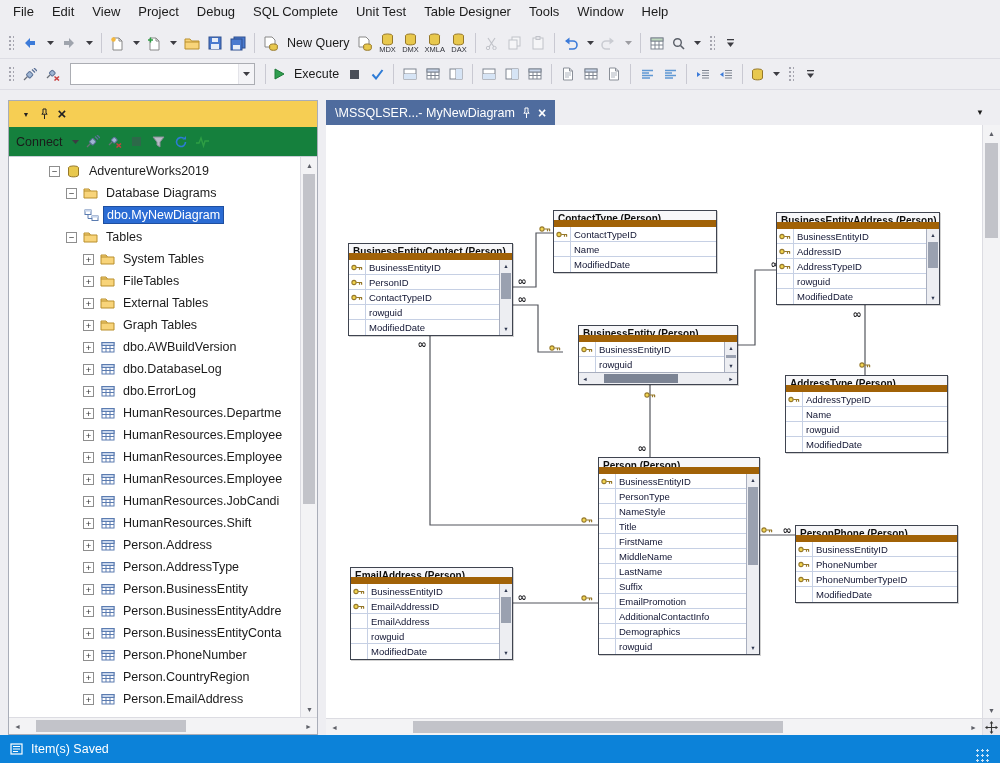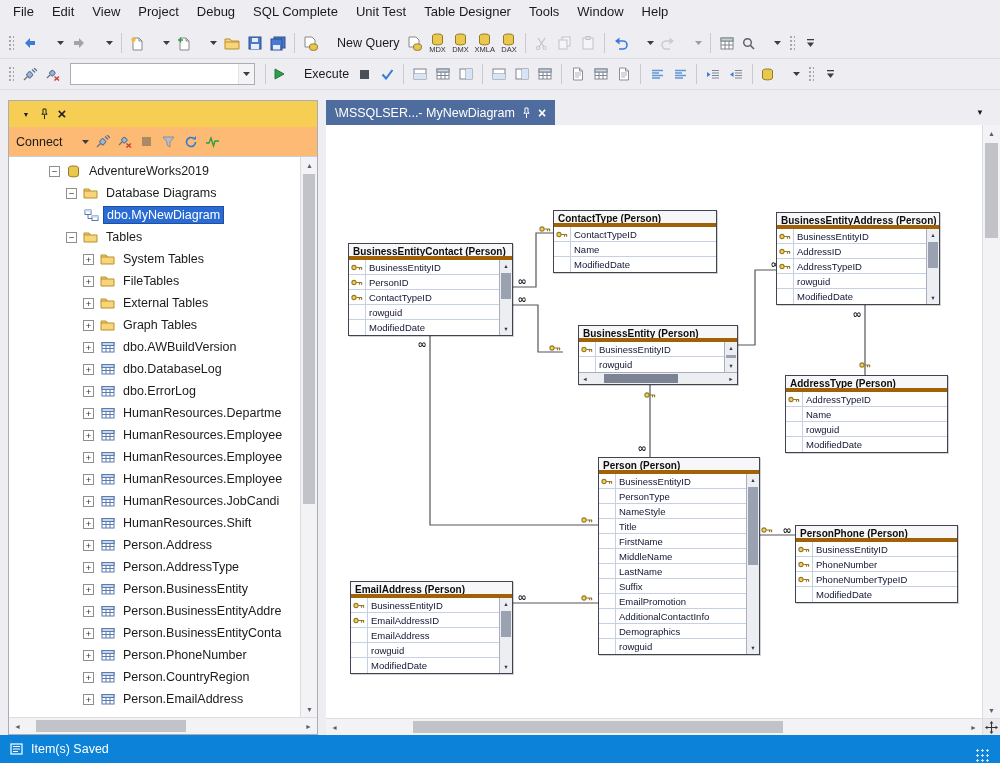--- a/index.html
+++ b/index.html
@@ -16,21 +16,21 @@
   .menu-item{padding:4px 9px;cursor:default}
 
   
   .toolbar{height:31px;display:flex;align-items:center;padding:0 4px;gap:1px;
            border-bottom:1px solid #DDDDE4}
   .grip{width:6px;height:18px;margin:0 4px;flex:none;
         background-image:radial-gradient(circle,#A6A6B0 1px,transparent 1.3px);
         background-size:4px 4px;background-position:0 1px}
   .tsep{width:1px;height:20px;background:#C9C9D2;margin:0 4px;flex:none}
   .tbtn{height:25px;min-width:22px;display:flex;align-items:center;justify-content:center;
-        gap:19px;padding:0 3px;border-radius:2px;flex:none}
+        gap:9px;padding:0 3px;border-radius:2px;flex:none}
   .tbtn.stack{flex-direction:column;gap:0;padding:0 2px}
   .tbtn .sub{font-size:7.5px;line-height:8px;color:#30323a}
   .tbtn .lbl{font-size:12.5px;white-space:nowrap}
   .tbtn.disabled{opacity:.45}
   .ticon,.caret-wrap{display:flex;align-items:center}
   .combo{height:22px;width:185px;background:#fff;border:1px solid #ABADB3;display:flex;
          align-items:center;margin:0 5px;flex:none}
   .combo-text{flex:1;font-size:12px;padding:0 4px}
   .combo-btn{width:16px;height:100%;display:flex;align-items:center;justify-content:center;
              border-left:1px solid #E4E4E9;background:#F4F4F7}
@@ -41,21 +41,21 @@
 
   
   .object-explorer{width:310px;flex:none;display:flex;flex-direction:column;
                    border:1px solid #A9ADB8;background:#fff}
   .oe-title{height:26px;background:var(--tool_title);display:flex;align-items:center;
             padding:0 2px 0 8px;font-size:13px;flex:none}
   .oe-title-text{flex:1}
   .oe-btn{width:18px;height:18px;display:flex;align-items:center;justify-content:center;color:#222}
   .oe-btn.win-pos::before{content:"▼";font-size:7px}
   .oe-btn.close-x::before{content:"×";font-size:15px;font-weight:bold;line-height:12px}
-  .oe-toolbar{height:30px;background:#fdba74;border-bottom:1px solid #C9CED8;display:flex;
+  .oe-toolbar{height:30px;background:#15803d;border-bottom:1px solid #C9CED8;display:flex;
               align-items:center;padding:4px 4px;flex:none}
   .oe-tree-wrap{flex:1;position:relative;overflow:hidden;background:#fff;min-height:0}
   .oe-tree{position:absolute;top:0;left:0;right:17px;bottom:0;padding-top:3px;overflow:hidden}
   .tree-row{height:22px;display:flex;align-items:center;white-space:nowrap;font-size:12.5px}
   .expander{width:11px;height:11px;border:1px solid #8E8E8E;background:#fff;color:#333;
             font-size:9.5px;line-height:9px;text-align:center;margin-right:5px;flex:none}
   .tree-icon{width:17px;margin-right:4px;display:flex;justify-content:center;flex:none}
   .tree-label{padding:1px 3px;overflow:hidden}
   .tree-row.selected .tree-label{background:var(--selection);color:#fff;outline:1px solid #1E4FA0}
 
@@ -93,21 +93,21 @@
   .doc-hscroll{position:absolute;left:0;right:18px;bottom:0;height:17px;display:flex;
                background:#F3F3F5;border-top:1px solid #DCDCE2}
   .doc-corner{position:absolute;right:0;bottom:0;width:18px;height:17px;background:#E9E9EE;
               display:flex;align-items:center;justify-content:center;
               border-left:1px solid #DCDCE2;border-top:1px solid #DCDCE2}
 
   
   .entity{position:absolute;background:#fff;border:1px solid #3F4450;z-index:1;
           box-shadow:1px 1px 0 rgba(0,0,0,.18)}
   .entity-header{height:16px;line-height:15px;font-size:10px;font-weight:bold;padding:0 4px;
-                 border-bottom:4px solid #a16207;background:#F7F7F9;color:#0d0d0d;
+                 border-bottom:7px solid #a16207;background:#F7F7F9;color:#0d0d0d;
                  white-space:nowrap;overflow:hidden}
   .entity-body{display:flex}
   .entity-rows{flex:1;min-width:0}
   .entity-row{display:flex;height:15px;align-items:center;border-bottom:1px solid #C6D0E4;
               font-size:9.5px;color:#101432}
   .entity-row:last-child{border-bottom:none}
   .keycell{width:17px;height:100%;border-right:1px solid #C6D0E4;display:flex;flex:none;
            align-items:center;justify-content:center}
   .colname{padding:0 3px;white-space:nowrap;overflow:hidden}
   .tbl-vscroll{width:13px;flex:none;display:flex;flex-direction:column;background:#EDEEF2;
@@ -1231,21 +1231,21 @@
                 </div>
                 <div class="tbl-vscroll v">
                   <span class="sb-btn sb-up"></span>
                   <span class="sb-track">
                     <span class="sb-thumb" style="top:1px;height:50%"></span>
                   </span>
                   <span class="sb-btn sb-down"></span>
                 </div>
               </div>
             </div>
-            <div class="entity" style="left: 24px; top: 442px; width: 163px; margin-top: 14px;">
+            <div class="entity" style="left: 24px; top: 442px; width: 163px;">
               <div class="entity-header">EmailAddress (Person)</div>
               <div class="entity-body">
                 <div class="entity-rows">
                   <div class="entity-row">
                     <span class="keycell">
                       <svg width="12" height="7" viewBox="0 0 12 7">
                         <circle cx="3" cy="3.5" r="2.1" fill="#F3D64F" stroke="#96782a" stroke-width="1.1"></circle>
                         <path d="M5.2 3.5H11M8.5 3.5v2.3M10.6 3.5v2.3" stroke="#96782a" stroke-width="1.2" fill="none"></path>
                       </svg>
                     </span>

